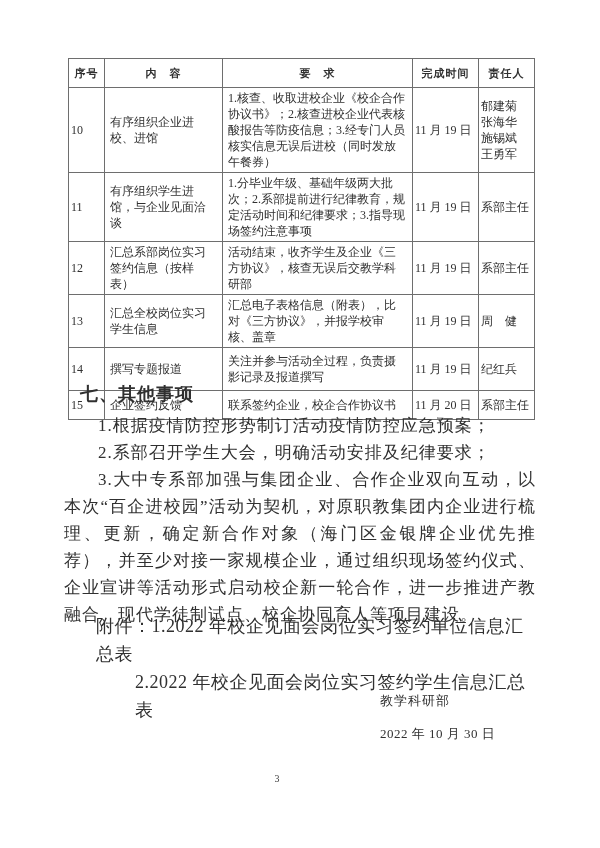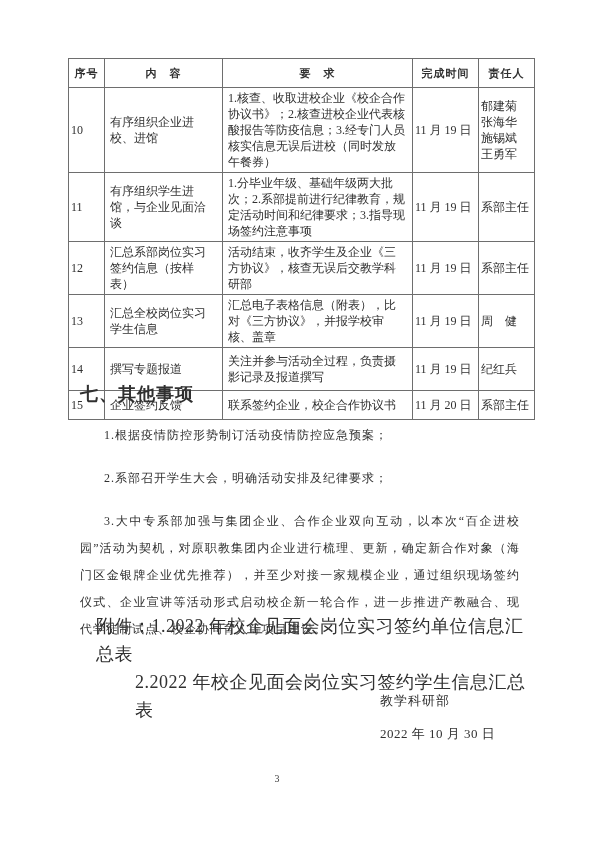--- a/index.html
+++ b/index.html
@@ -61,22 +61,22 @@
     top: 382px;
     width: 472px;
   }
   .sec-title {
     margin: 0 0 6px 16px;
     font-size: 18px;
     font-weight: bold;
     letter-spacing: 1px;
   }
   .body-para {
-    margin: 16px;
-    font-size: 12px;
+    margin: 0;
+    font-size: 17px;
     line-height: 27px;
     letter-spacing: 1px;
     text-align: justify;
     text-indent: 2em;
   }
 
   
   .attachments {
     position: absolute;
     left: 96px;

